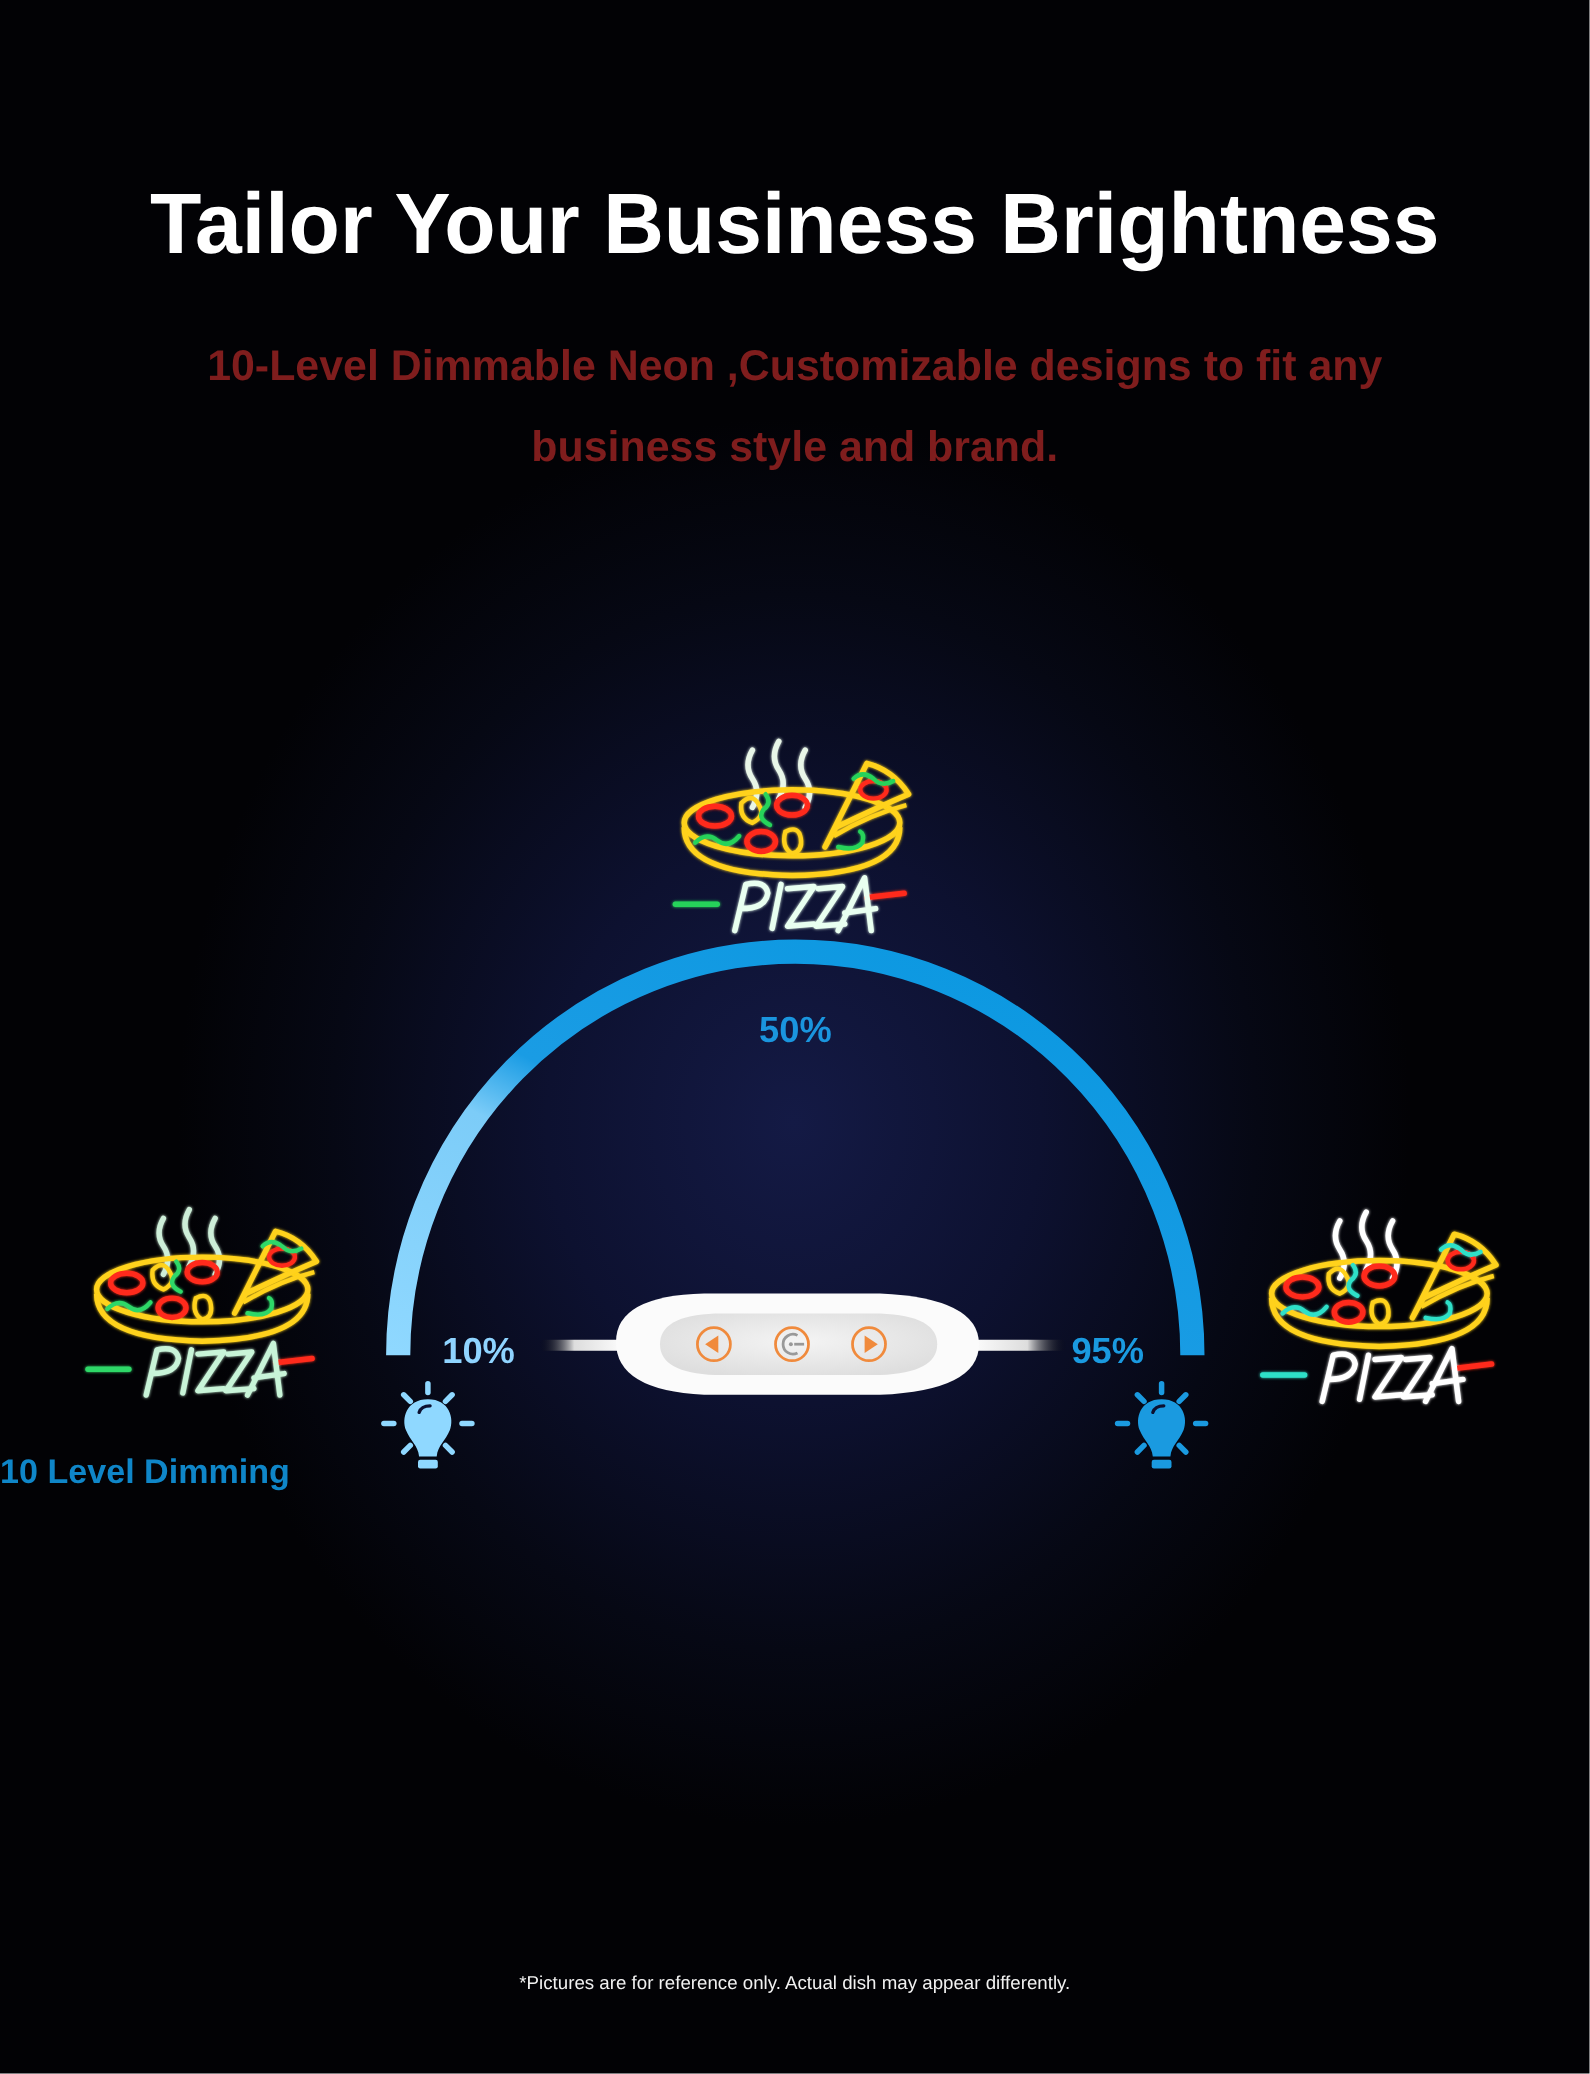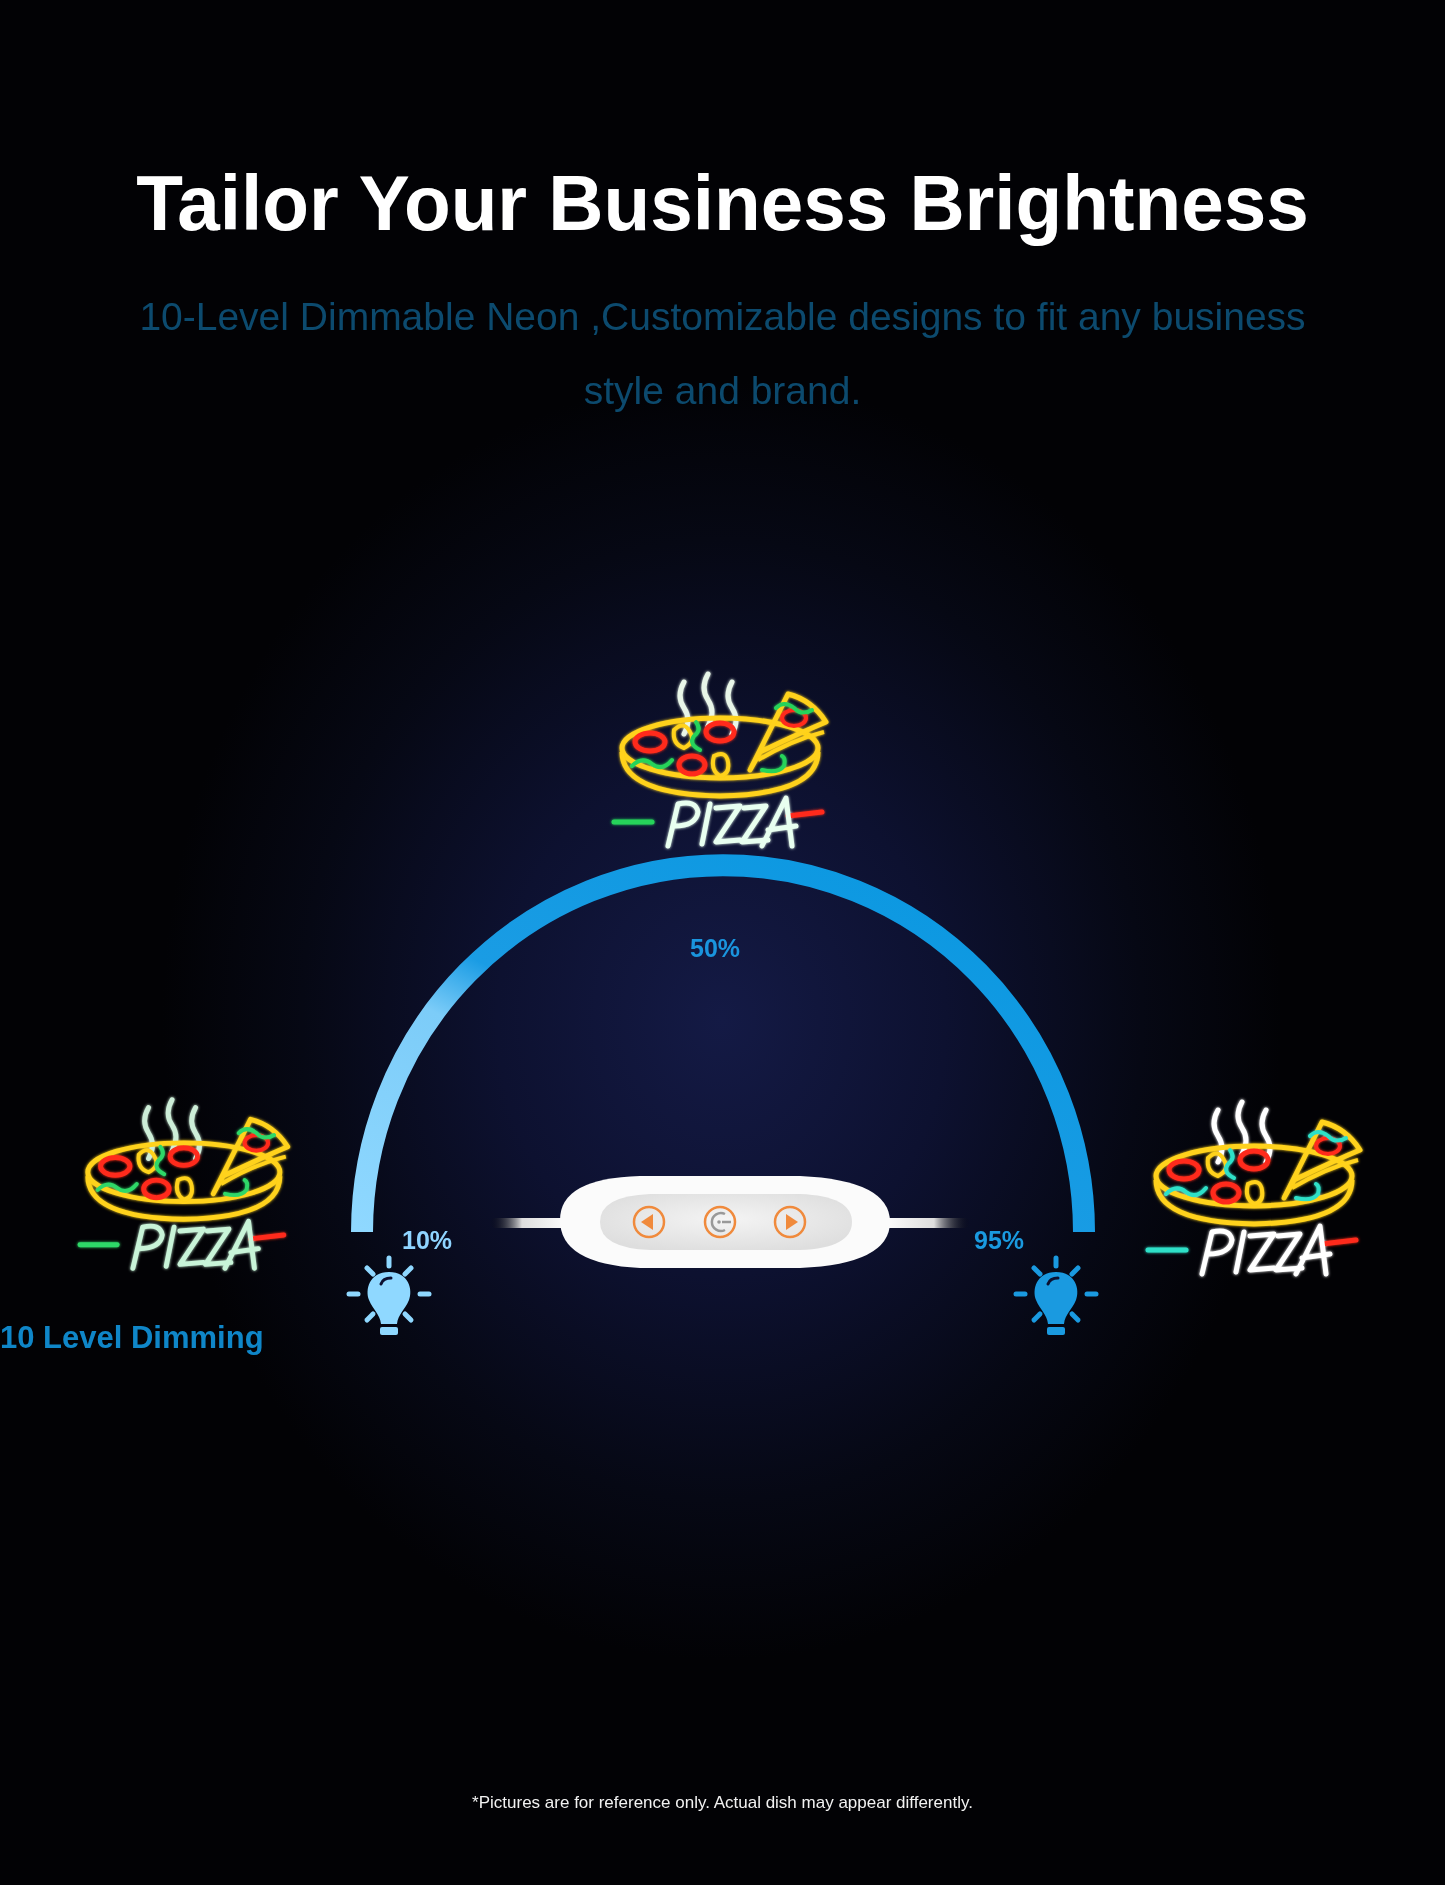--- a/index.html
+++ b/index.html
@@ -8,29 +8,29 @@
     background: radial-gradient(ellipse 560px 640px at 722px 1020px, #141a45 0%, #0d1130 40%, #060814 75%, #020205 100%);
     font-family: "Liberation Sans", "DejaVu Sans", sans-serif;
     color:#fff;
   }
   .title {
     position:absolute; left:0; right:0; top:158px; text-align:center;
     font-size:78px; font-weight:bold; letter-spacing:0px; color:#fff;
     transform: scaleX(0.98);
   }
   .subtitle {
-    position:absolute; left:110px; right:110px; top:280px; text-align:center;
-    font-size:39px; line-height:74px; color:#0c4a6e;
+    position:absolute; left:110px; right:110px; top:296px; text-align:center;
+    font-size:39px; line-height:74px; color:#7f1d1d;font-weight:bold;
   }
   .footnote {
     position:absolute; left:0; right:0; top:1793px; text-align:center;
     font-size:17px; color:#f2f2f2;
   }
   svg.scene { position:absolute; left:0; top:0; }
-  .pct { position:absolute; font-weight:bold; font-size:25px;margin-top:17px; }
+  .pct { position:absolute; font-weight:bold; font-size:33px; }
   .pct50 { left:690px; top:917px; color:#1a95de; }
   .pct10 { left:402px; top:1209px; color:#8fd4ff; }
   .pct100 { left:974px; top:1209px; color:#1a9ae0; }
   .dimming { position:absolute; left:0; right:0; top:1320px; text-align:left; font-weight:bold; font-size:31px; color:#0f86c8; }
   .remote-btn { cursor:pointer; }
 </style>
 </head>
 <body>
 
 <div class="title">Tailor Your Business Brightness</div>

